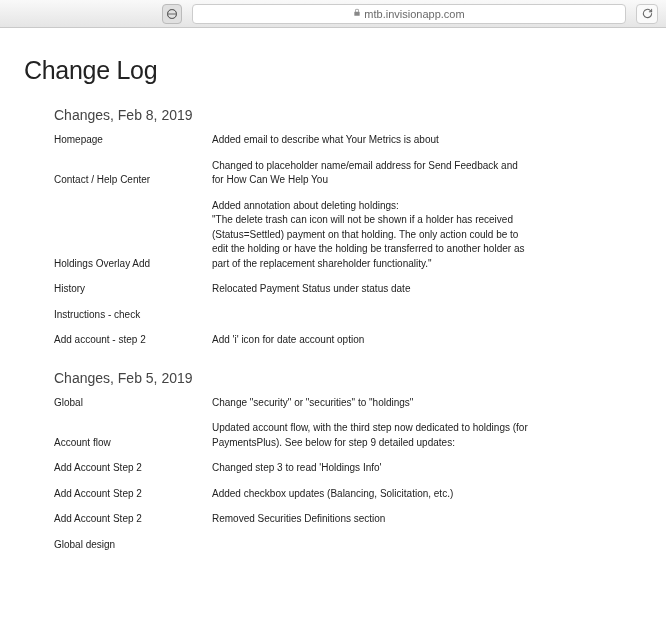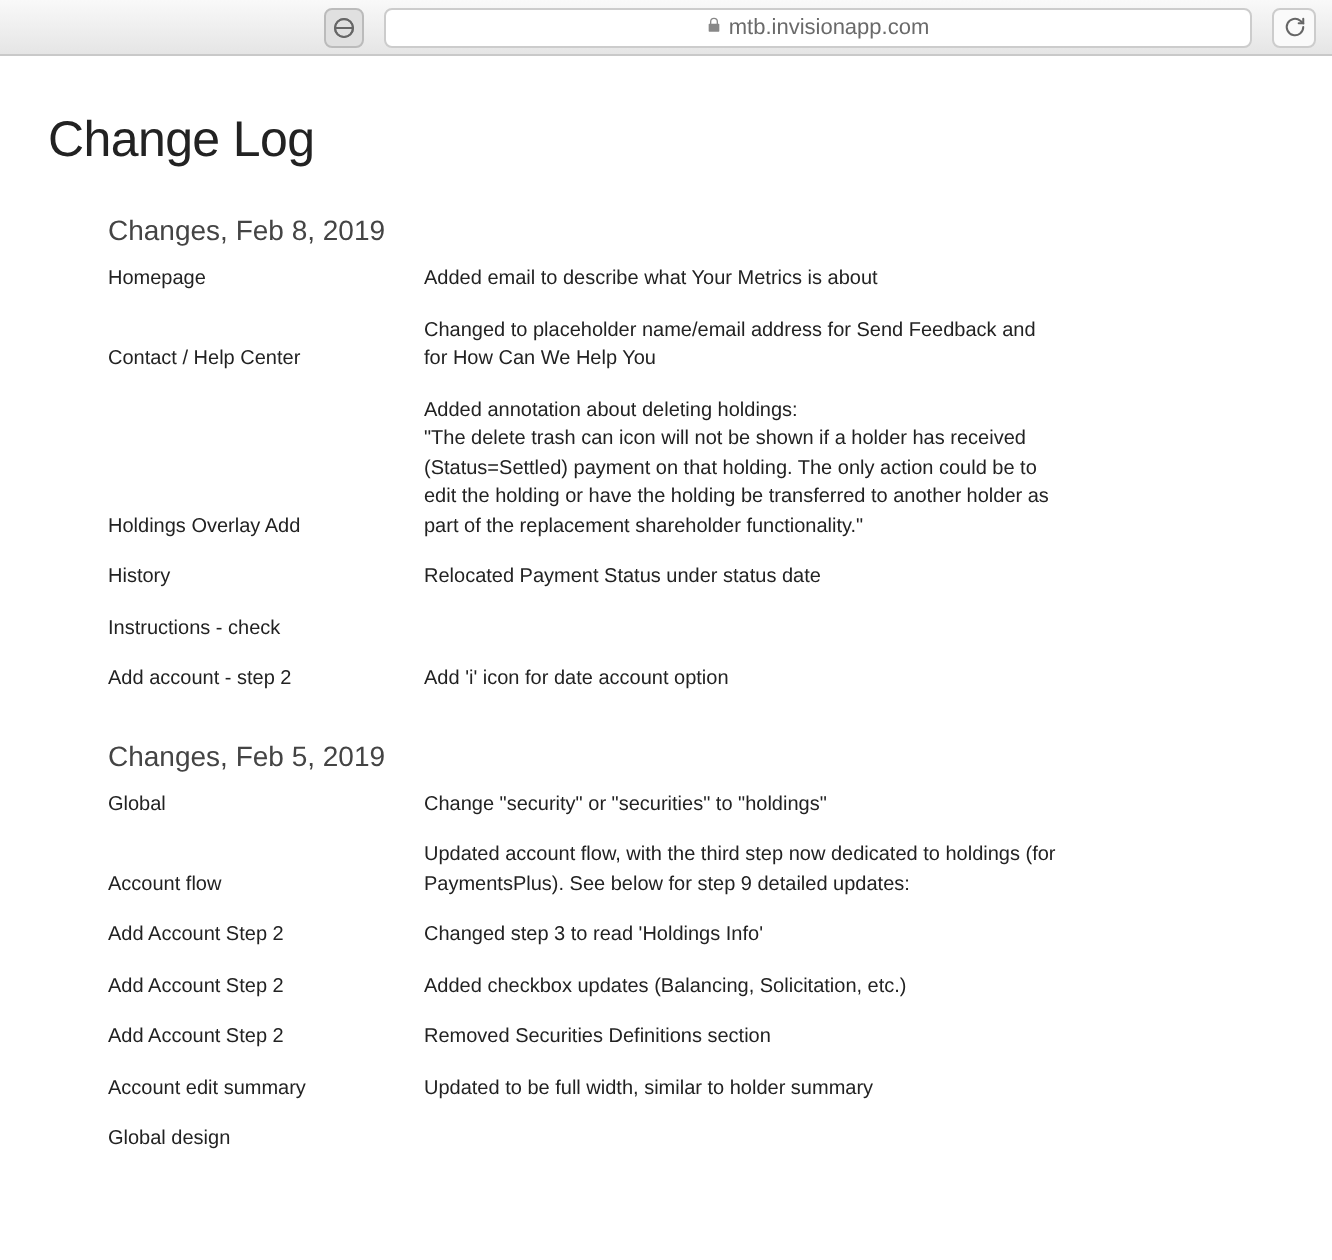--- a/index.html
+++ b/index.html
@@ -178,21 +178,17 @@
     </div>
     <div class="entry">
       <div class="entry-label">Add Account Step 2</div>
       <div class="entry-desc">Added checkbox updates (Balancing, Solicitation, etc.)</div>
     </div>
     <div class="entry">
       <div class="entry-label">Add Account Step 2</div>
       <div class="entry-desc">Removed Securities Definitions section</div>
     </div>
     <div class="entry">
-      <div class="entry-label">Account edit summary</div>
-      <div class="entry-desc">Updated to be full width, similar to holder summary</div>
-    </div>
-    <div class="entry">
       <div class="entry-label">Global design</div>
     </div>
 
   </div>
 </div>
 
 </body></html>

